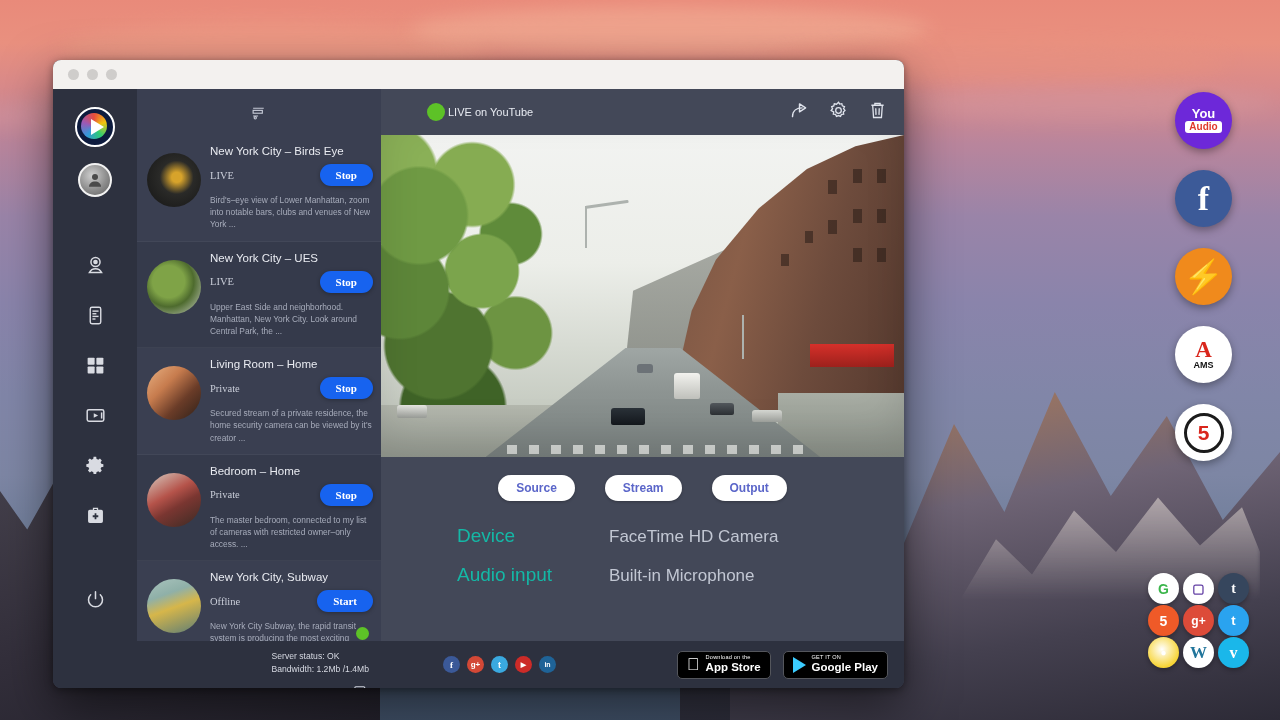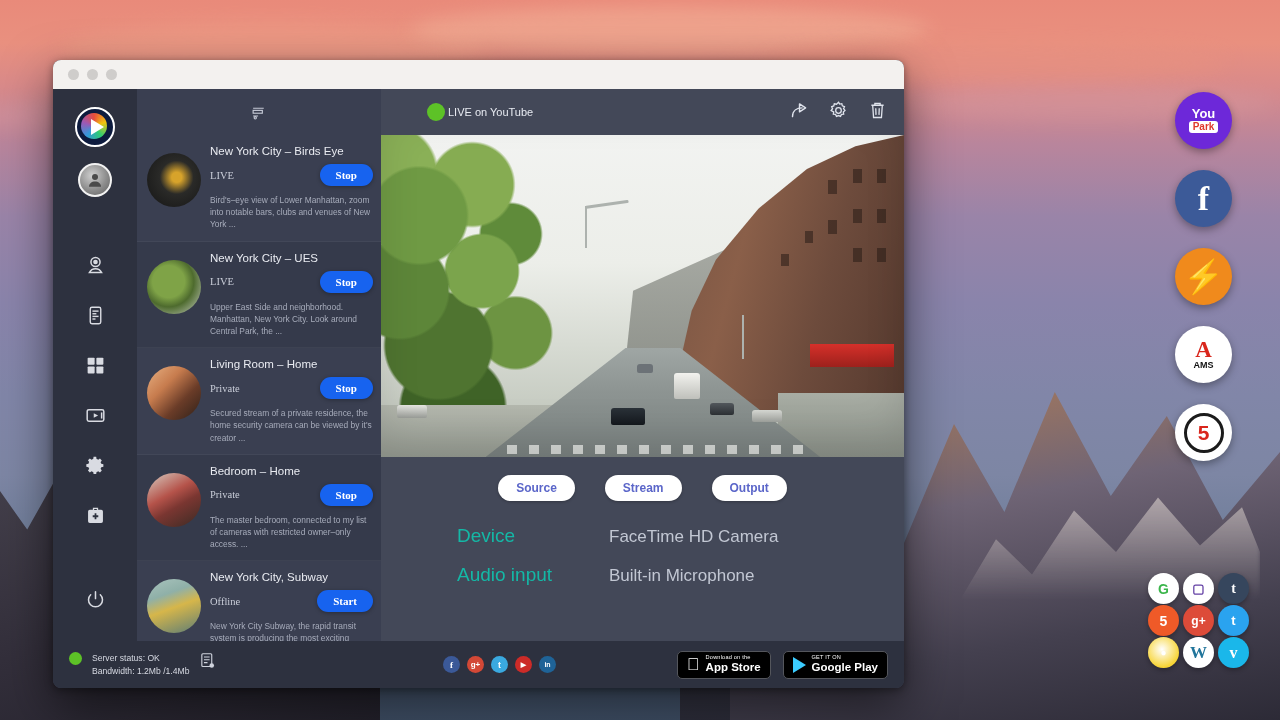--- a/index.html
+++ b/index.html
@@ -229,21 +229,21 @@
   .details { padding: 24px 0 0 76px; }
   .drow { display: flex; align-items: baseline; margin-bottom: 17px; }
   .dlabel { width: 152px; color: #14b8a6; font-size: 19px; }
   .dvalue { color: #c2c7d3; font-size: 17px; }
 
   
   .footer {
     height: 47px; flex: 0 0 47px; background: #2d313f;
     display: flex; align-items: center; padding: 0 16px; gap: 14px;
   }
-  .status-wrap { display: flex; align-items: flex-start; gap: 10px; width: 300px; }
+  .status-wrap { display: flex; align-items: flex-end; gap: 10px; width: 300px; flex-direction: column; }
   .status-dot { width: 13px; height: 13px; border-radius: 50%; background: #5dc227; flex: 0 0 13px; }
   .status-text { color: #d6d9e2; font-size: 8.6px; line-height: 1.45; }
   .status-doc { color: #cfd3dd; display: flex; }
   .social { display: flex; gap: 7px; margin-left: 60px; }
   .soc {
     width: 17px; height: 17px; border-radius: 50%;
     display: flex; align-items: center; justify-content: center;
     color: #fff; font-size: 9px; font-weight: bold; cursor: pointer;
   }
   .stores { margin-left: auto; display: flex; gap: 12px; }
@@ -294,21 +294,21 @@
   <div class="mtn mtn-bottomleft"></div>
   <div class="mtn mtn-dark"></div>
   <div class="mtn mtn-right2"></div>
   <div class="mtn mtn-right"></div>
   <div class="mtn mtn-snow"></div>
 </div>
 
 <div class="desk-icons">
   <div class="desk-icon" style="background:#6d28d9;flex-direction:column;">
     <span style="font-size:13px;line-height:12px;">You</span>
-    <span style="font-size:10px;line-height:12px;background:#fff;color:#e0392b;border-radius:3px;padding:0 4px;margin-top:1px;">Park</span>
+    <span style="font-size:10px;line-height:12px;background:#fff;color:#e0392b;border-radius:3px;padding:0 4px;margin-top:1px;">Audio</span>
   </div>
   <div class="desk-icon" style="background:#3c5a98;">
     <span style="font-size:34px;font-family:'Liberation Serif',serif;">f</span>
   </div>
   <div class="desk-icon" style="background:#f08a1c;">
     <span style="font-size:33px;color:#fff;">⚡</span>
   </div>
   <div class="desk-icon" style="background:#fff;flex-direction:column;">
     <span style="font-size:23px;color:#d9261c;line-height:20px;font-family:'Liberation Serif',serif;">A</span>
     <span style="font-size:9px;color:#111;">AMS</span>

